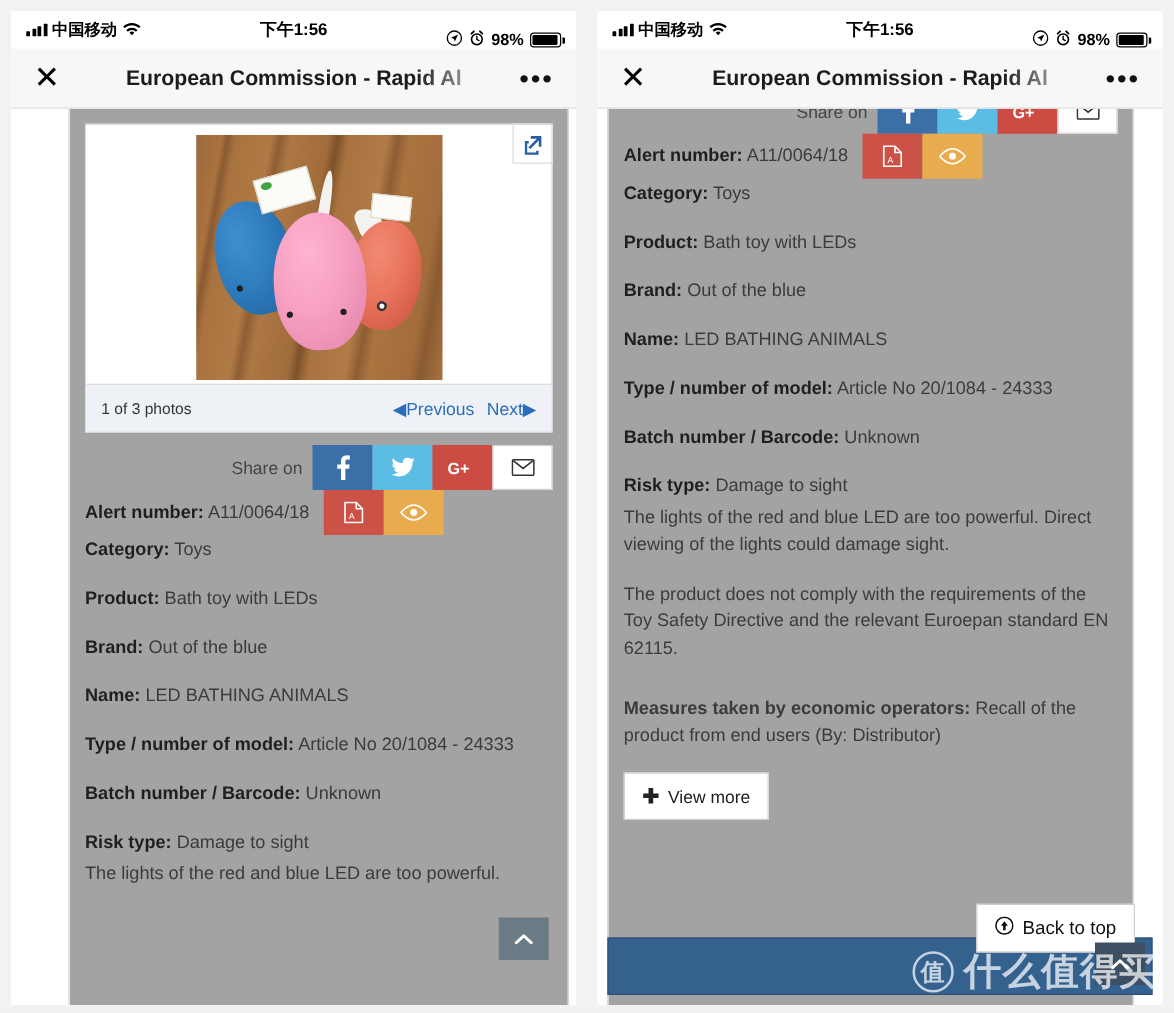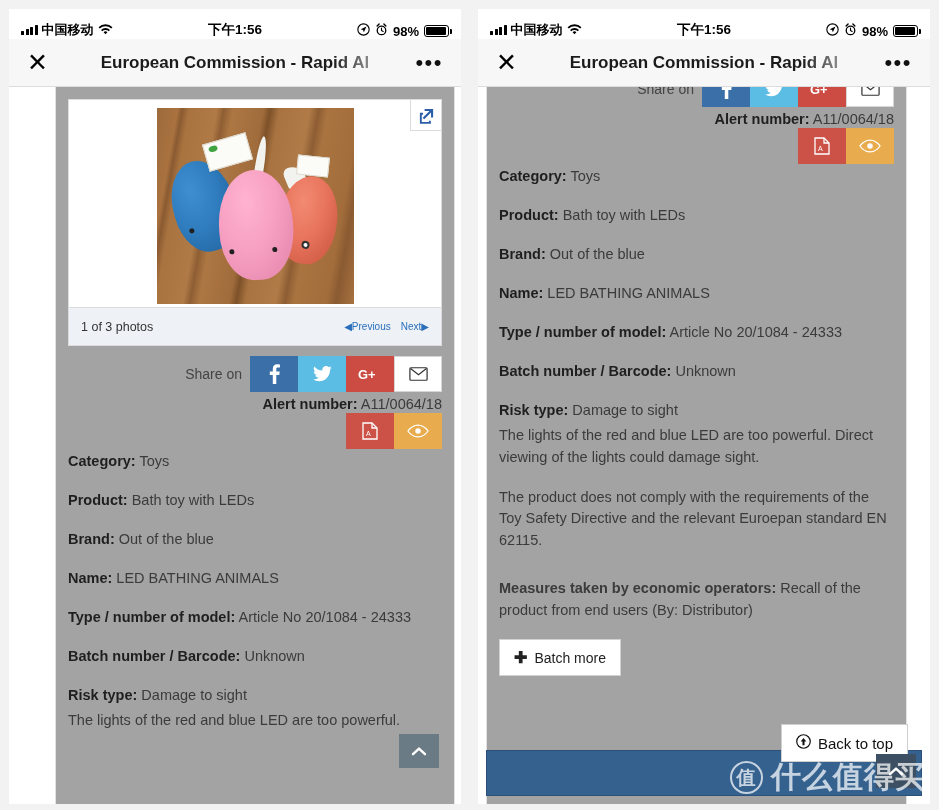--- a/index.html
+++ b/index.html
@@ -23,21 +23,21 @@
     position: absolute; left: 9px; top: 9px;
     width: 452px; height: 795px;
     background: #ffffff;
     overflow: hidden;
   }
   .phone.right .phone-inner { left: 9px; width: 452px; }
 
   
   .statusbar {
     height: 30px;
-    display: flex; align-items: flex-end;
+    display: flex; align-items: center;
     padding: 0 12px;
     background: #ffffff;
     font-size: 13px; font-weight: bold; color: #000;
     position: relative;
   }
   .sb-left { display: flex; align-items: center; gap: 4px; }
   .sb-center {
     position: absolute; left: 0; right: 0; text-align: center;
     font-size: 13.5px; font-weight: bold; letter-spacing: 0;
   }
@@ -128,21 +128,21 @@
   }
   .tag .dot { position: absolute; left: 4px; top: 3px; width: 9px; height: 6px;
     background: #3fa33f; border-radius: 50%; }
   .eye { position: absolute; width: 5px; height: 5px; background: #202020; border-radius: 50%; }
   .photo-bar {
     border-top: 1px solid #dcdcdc; background: #eef2f7;
     height: 38px; display: flex; align-items: center; padding: 0 12px;
     font-size: 12.5px; color: #333;
   }
   .photo-nav { margin-left: auto; display: flex; align-items: center; gap: 10px; }
-  .photo-nav a { color: #2a6ebb; font-size: 10px; text-decoration: none; cursor: pointer; font-weight: 500; }
+  .photo-nav a { color: #2a6ebb; font-size: 14px; text-decoration: none; cursor: pointer; font-weight: 500; }
 
   
   .share-row { display: flex; align-items: center; justify-content: flex-end; margin-top: 10px; }
   .share-label { font-size: 14px; color: #444; margin-right: 8px; }
   .sbtn { width: 48px; height: 36px; display: flex; align-items: center; justify-content: center; cursor: pointer; }
   .sb-fb  { background: #3b6fa8; }
   .sb-tw  { background: #5bbce4; }
   .sb-gp  { background: #cc4b42; }
   .sb-ml  { background: #ffffff; border: 1px solid #d6d6d6; }
   .sb-pdf { background: #cc5248; }
@@ -151,21 +151,21 @@
 
   
   .detail { position: relative; }
   .row { font-size: 14.5px; color: #3b3b3b; line-height: 1.45; }
   .row b { color: #1f1f1f; font-weight: bold; }
   .row.tight { margin-top: 2px; }
   .row.gap { margin-top: 18px; }
   .para { font-size: 14.5px; color: #3b3b3b; line-height: 1.5; margin-top: 4px; }
   .para.gap { margin-top: 18px; }
 
-  .alert-row { display: flex; align-items: flex-end; flex-direction: column; }
+  .alert-row { display: flex; align-items: center; }
   .alert-row .icons { display: flex; margin-left: 12px; margin-top: -2px; }
 
   .viewmore {
     display: inline-flex; align-items: center; gap: 7px;
     margin-top: 18px; margin-bottom: 14px;
     padding: 8px 14px;
     background: #ffffff; border: 1px solid #d2d2d2;
     font-size: 14px; color: #222; cursor: pointer;
   }
   .viewmore .plus { font-weight: bold; font-size: 16px; }
@@ -504,21 +504,21 @@
             </div>
             <div class="para">The lights of the red and blue LED are too powerful. Direct viewing of the lights could damage sight.</div>
             <div class="para gap">The product does not comply with the requirements of the Toy Safety Directive and the relevant Euroepan standard EN 62115.</div>
             <div class="para" style="margin-top:26px;">
               <b>Measures taken by economic operators:</b>
               <span>Recall of the product from end users (By: Distributor)</span>
             </div>
 
             <div class="viewmore">
               <span class="plus">✚</span>
-              <span>Batch more</span>
+              <span>View more</span>
             </div>
           </div>
         </div>
 
         <div class="backtotop">
           <span>
             <svg width="15" height="15" viewBox="0 0 16 16">
                 <circle cx="8" cy="8" r="7.2" fill="none" stroke="#111" stroke-width="1.3"></circle>
                 <path d="M8 4.2 11 8H9.1v4H6.9V8H5z" fill="#111"></path>
               </svg>

